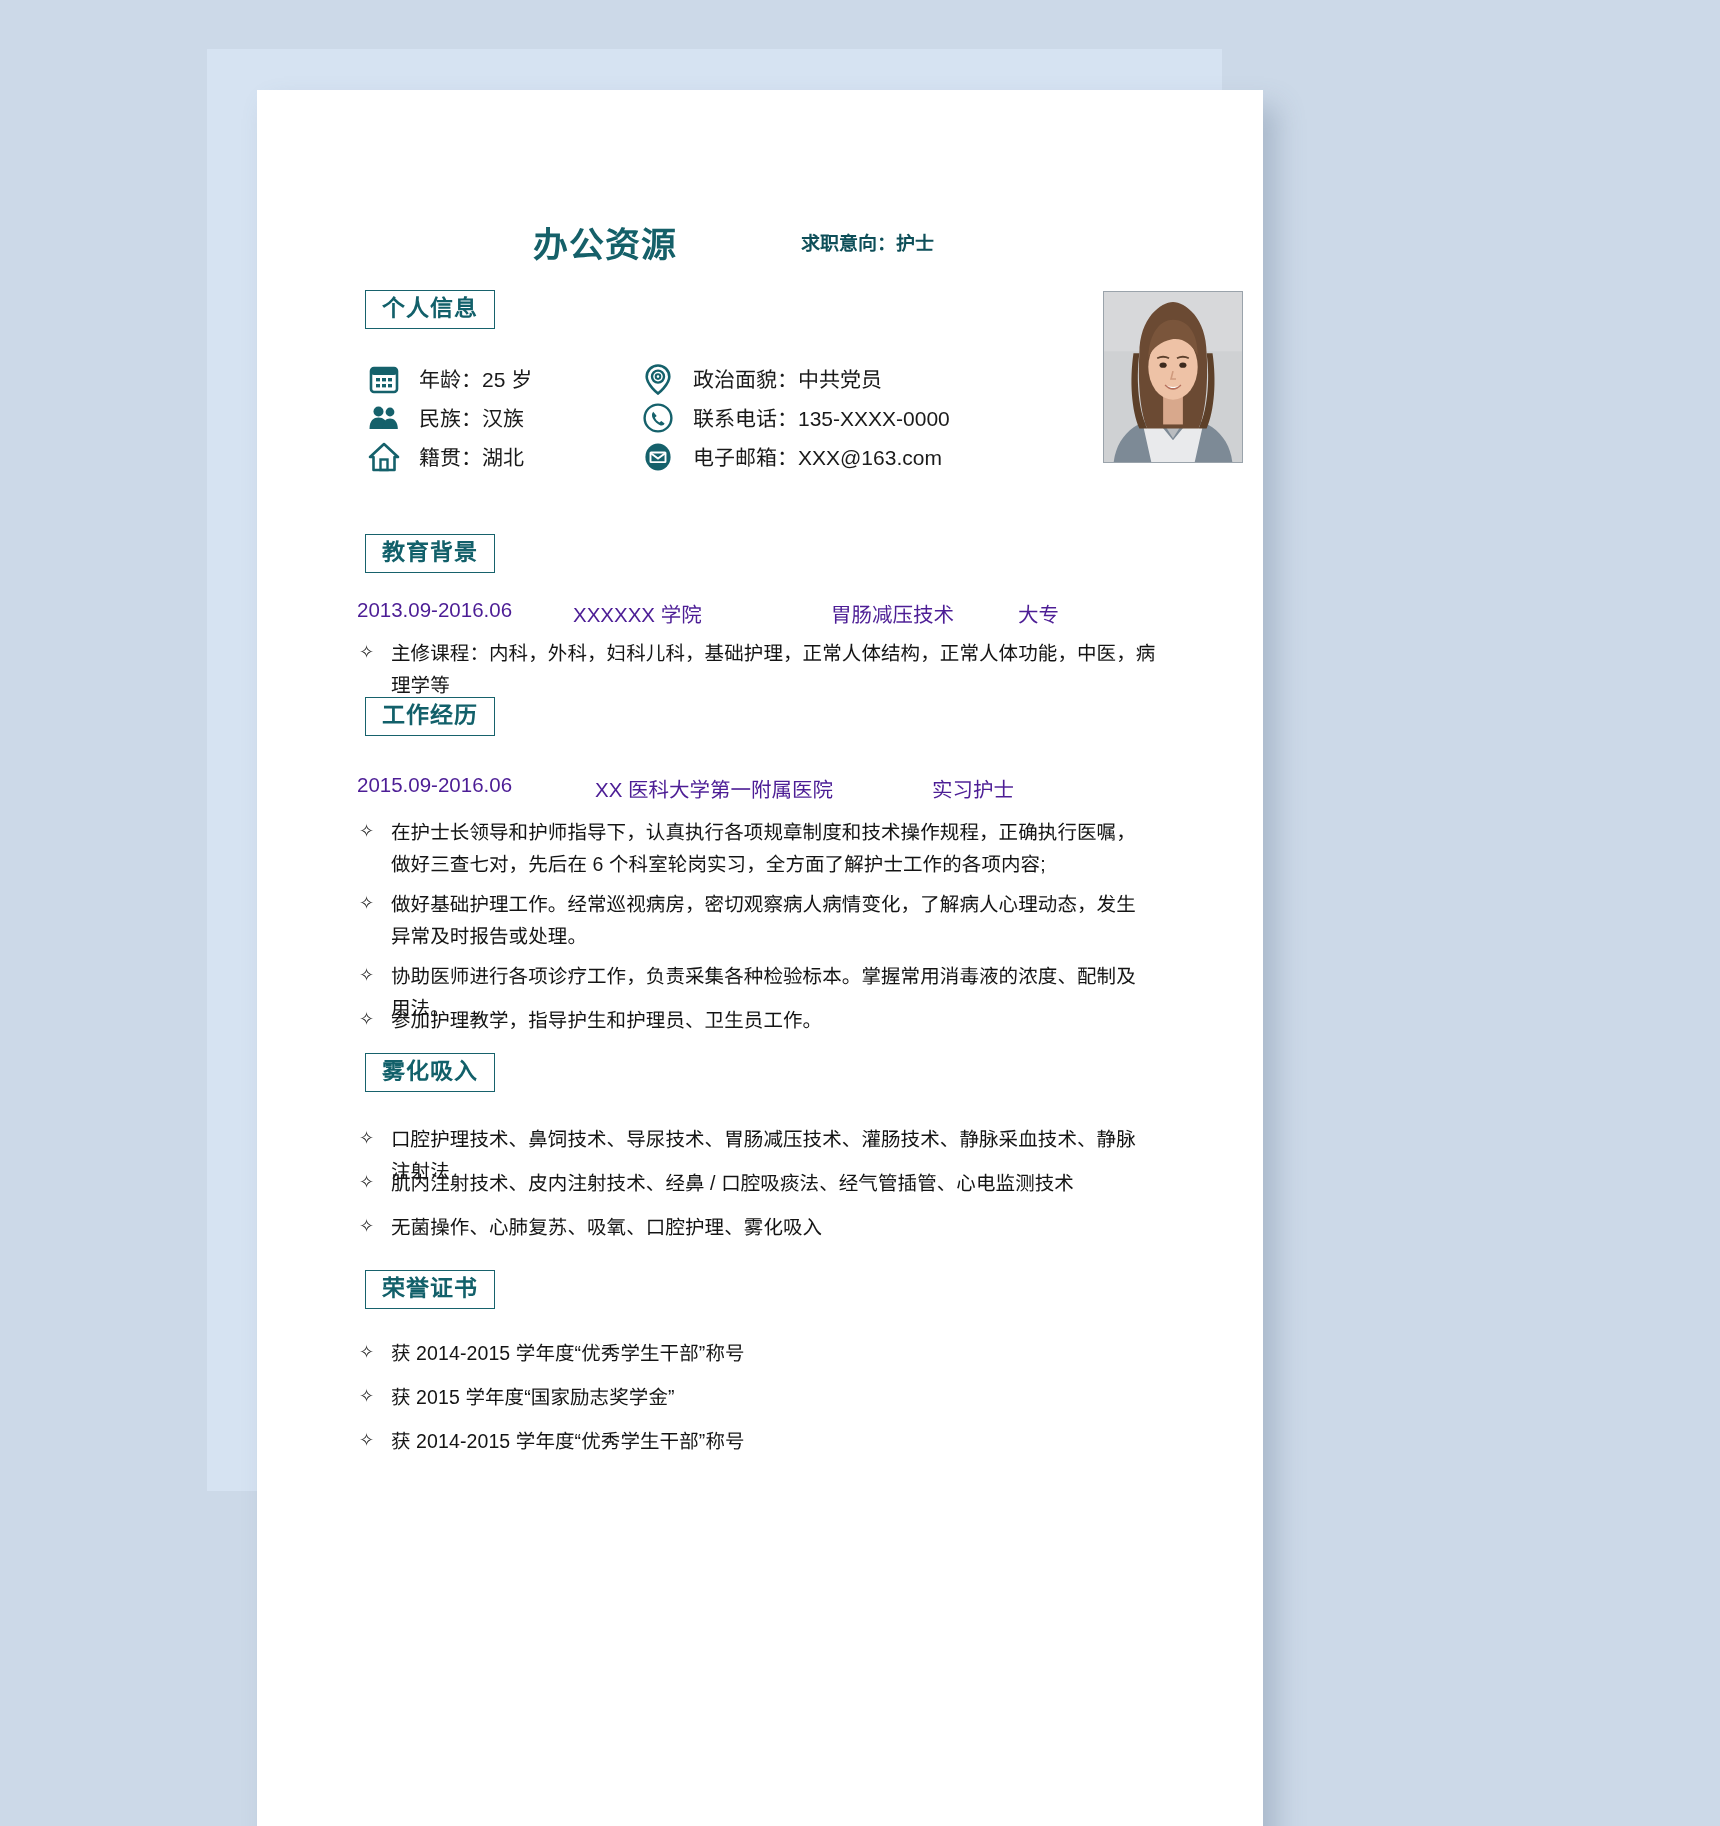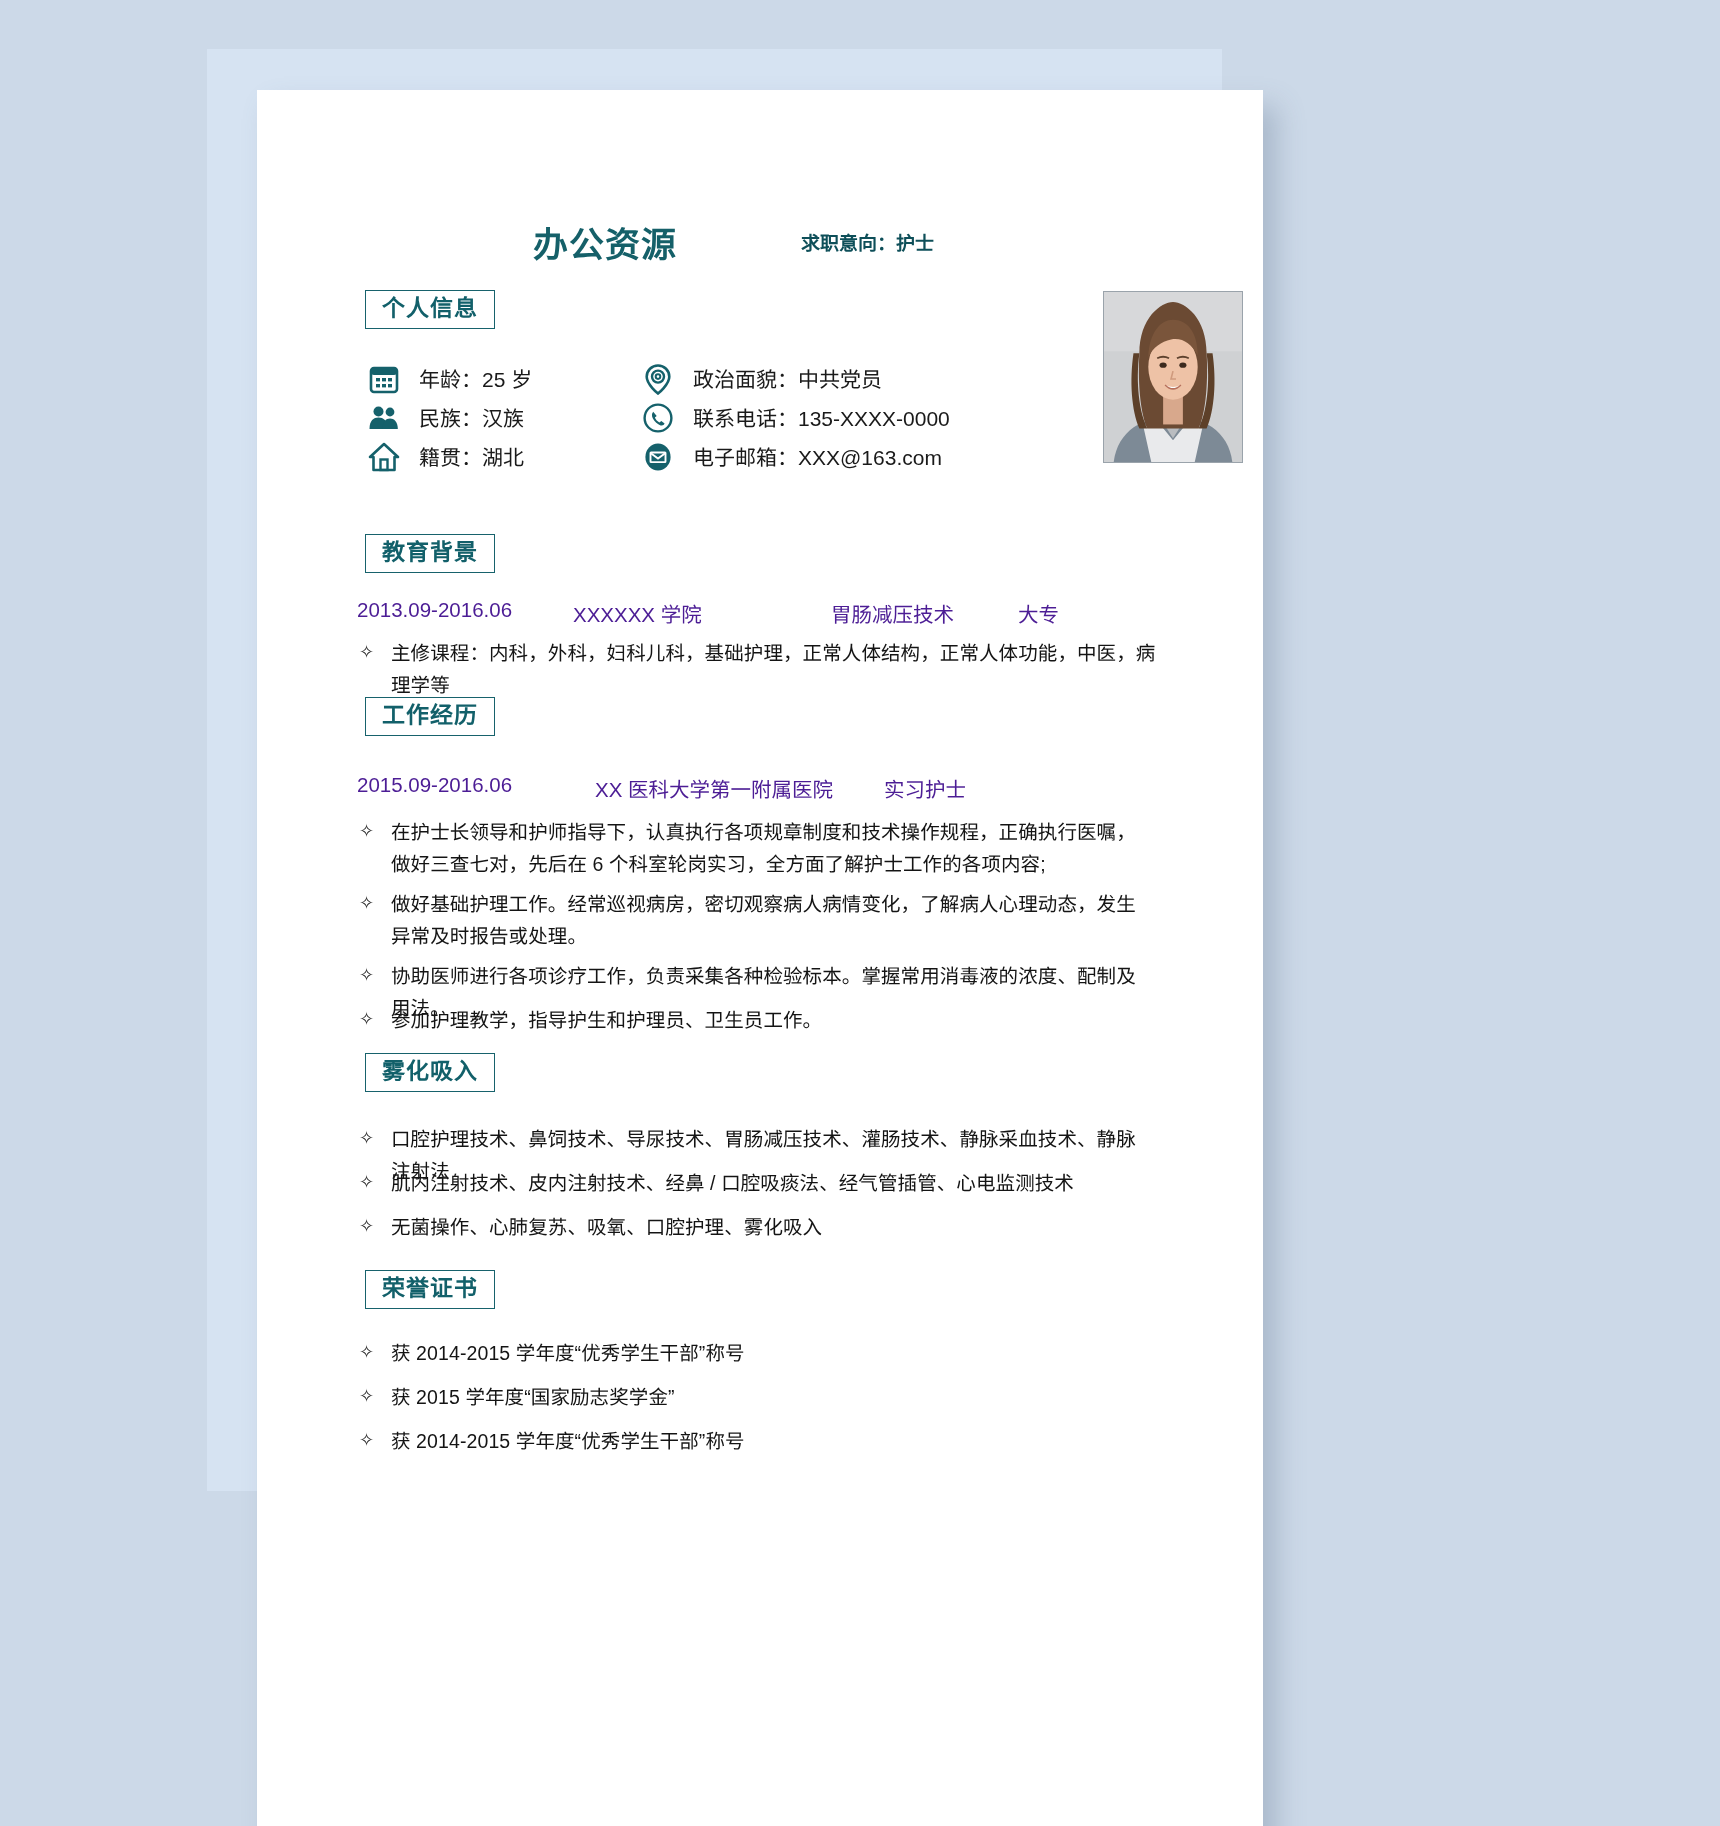--- a/index.html
+++ b/index.html
@@ -312,21 +312,21 @@
       <div class="bullet" style="top:548px;">
         <span class="dia">✧</span>
         <span class="btx">主修课程：内科，外科，妇科儿科，基础护理，正常人体结构，正常人体功能，中医，病理学等</span>
       </div>
 
       <div class="chip" style="left:8px; top:607px;">工作经历</div>
 
       <div class="entry" style="top:683px;">
         <span style="left:0px;">2015.09-2016.06</span>
         <span style="left:238px;">XX 医科大学第一附属医院</span>
-        <span style="left:527px;">实习护士</span>
+        <span style="left:575px;">实习护士</span>
       </div>
 
       <div class="bullet narrow" style="top:727px;">
         <span class="dia">✧</span>
         <span class="btx">在护士长领导和护师指导下，认真执行各项规章制度和技术操作规程，正确执行医嘱，做好三查七对，先后在 6 个科室轮岗实习，全方面了解护士工作的各项内容;</span>
       </div>
 
       <div class="bullet narrow" style="top:799px;">
         <span class="dia">✧</span>
         <span class="btx">做好基础护理工作。经常巡视病房，密切观察病人病情变化，了解病人心理动态，发生异常及时报告或处理。</span>

